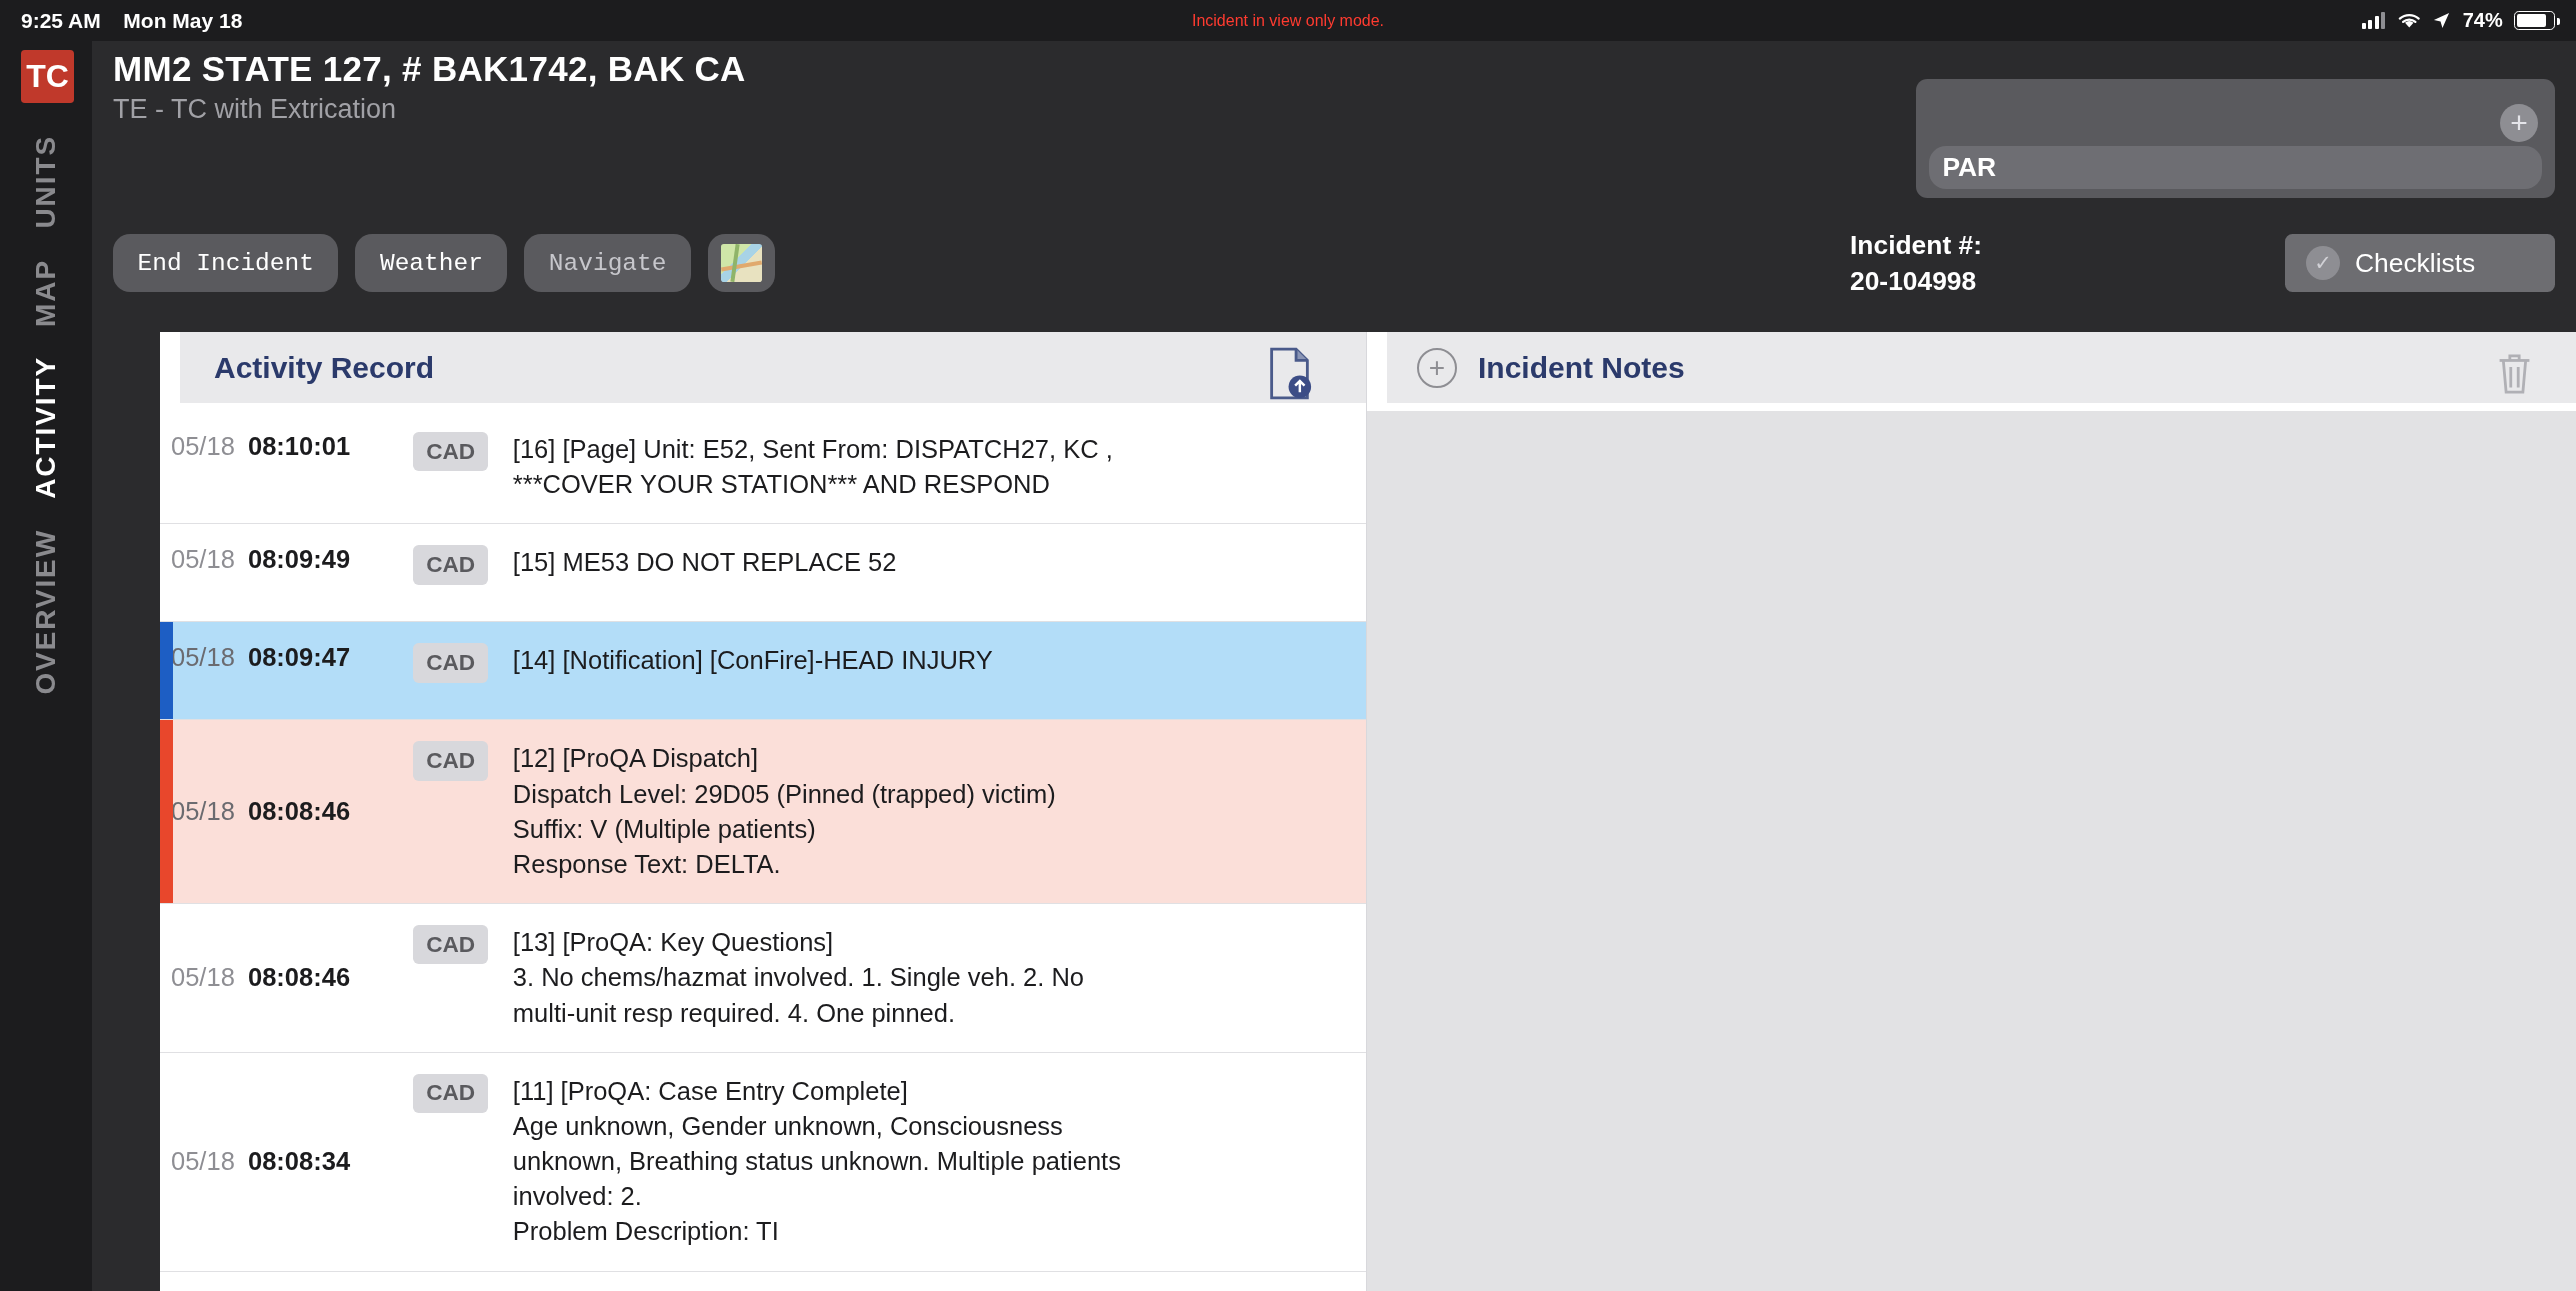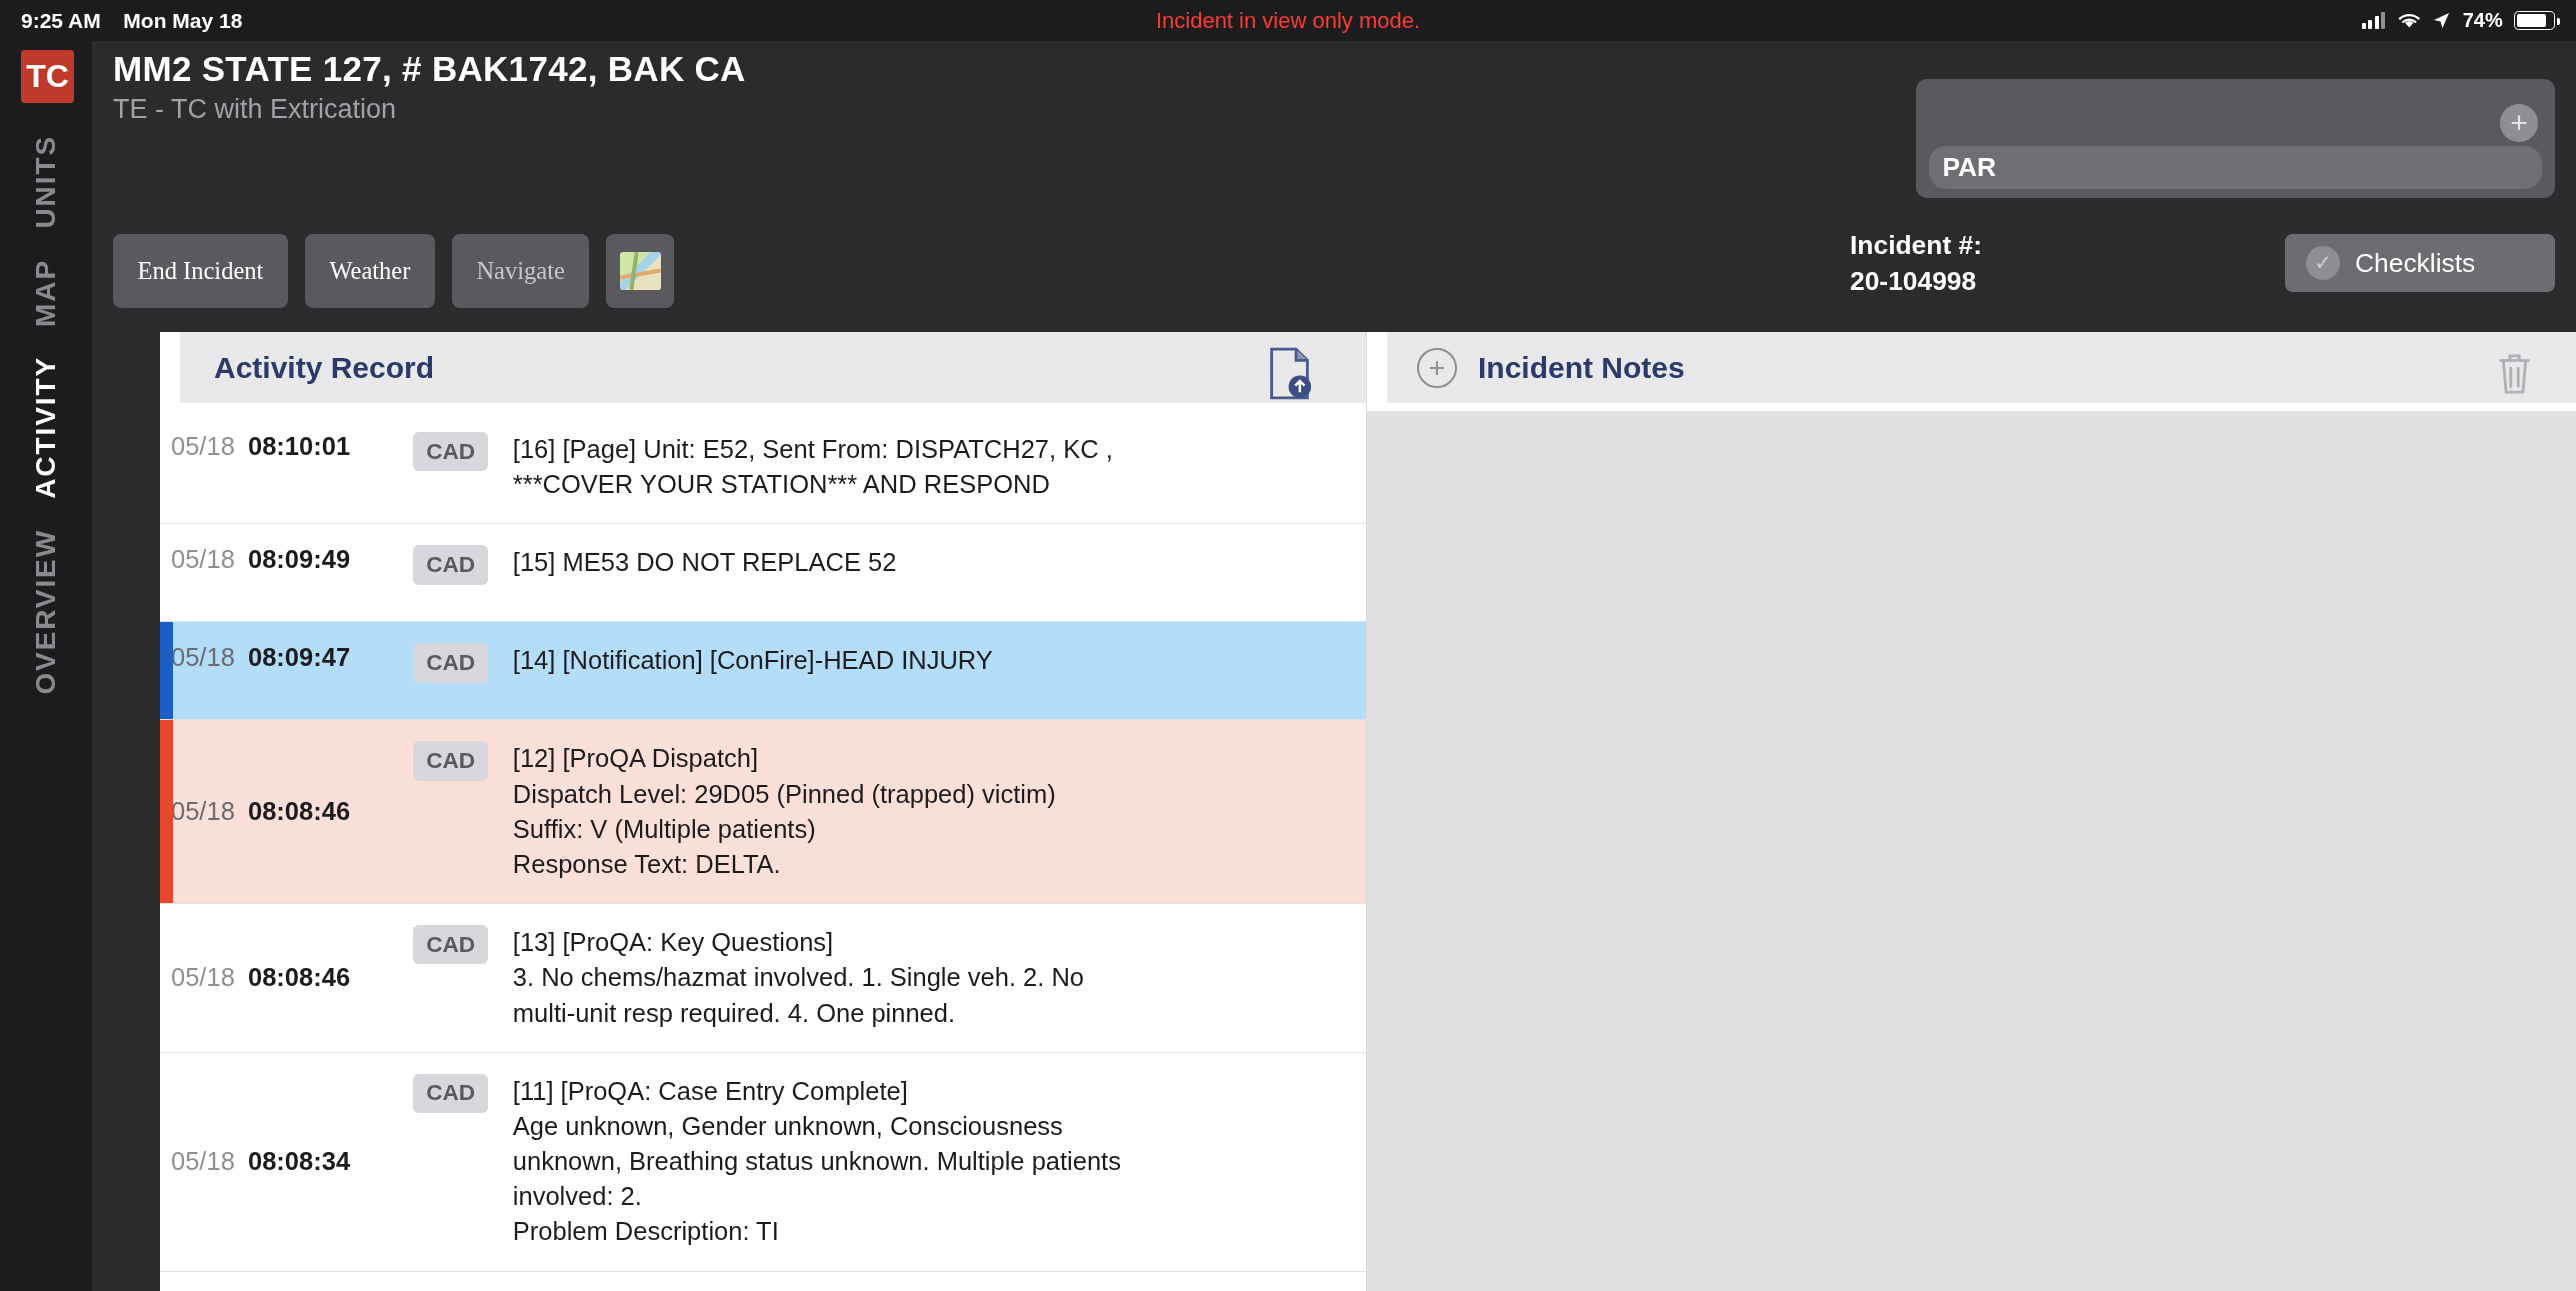--- a/index.html
+++ b/index.html
@@ -22,21 +22,21 @@
     background: #1c1c1e;
     color: #ffffff;
     display: flex; align-items: center;
     font-size: 21px;
   }
   .sb-left { display: flex; align-items: center; gap: 22.6px; padding-left: 21px; white-space: nowrap; }
   .sb-time { font-weight: 700; }
   .sb-date { font-weight: 700; }
   .sb-center {
     position: absolute; left: 0; right: 0; text-align: center;
-    color: #ff3b30; font-size: 22px; font-weight: 400;
+    color: #ff3b30; font-size: 16px; font-weight: 400;
     pointer-events: none;
   }
   .sb-right {
     position: absolute; right: 21px; top: 0; height: 41px;
     display: flex; align-items: center; gap: 11.3px;
     font-size: 20px; font-weight: 600;
   }
   .bars { display: flex; align-items: flex-end; gap: 2.8px; height: 17px; }
   .bars i { display: block; width: 3.8px; background: #fff; border-radius: 0.9px; }
   .bars i:nth-child(1) { height: 5.7px; }
@@ -99,24 +99,24 @@
   }
 
   
   .btnrow {
     position: absolute; left: 92px; top: 234px;
     display: flex; align-items: center; gap: 17px;
     padding-left: 21px;
   }
   .btn {
     background: #5a5a5e; color: #ffffff;
-    border: none; border-radius: 8px;
-    font-size: 24.5px; font-family: Liberation Serif, serif;
+    border: none; border-radius: 17px;
+    font-size: 24.5px; font-family: Liberation Mono, monospace;
     padding: 13.2px 24.5px;
-    height: 74px;
+    height: 58px;
     display: flex; align-items: center; justify-content: center;
   }
   .btn.dim { color: #c7c7cc; }
   .btn.map-btn { padding: 7.5px 13.2px; background: #5a5a5e; }
   .map-icon {
     width: 41px; height: 38px; border-radius: 2.8px;
     background: linear-gradient(135deg,#cfe6a8 0%, #cfe6a8 38%, #a8d3e6 38%, #a8d3e6 55%, #e8e2c0 55%, #e8e2c0 100%);
     position: relative; overflow: hidden; display: block;
   }
   .map-icon::before {

